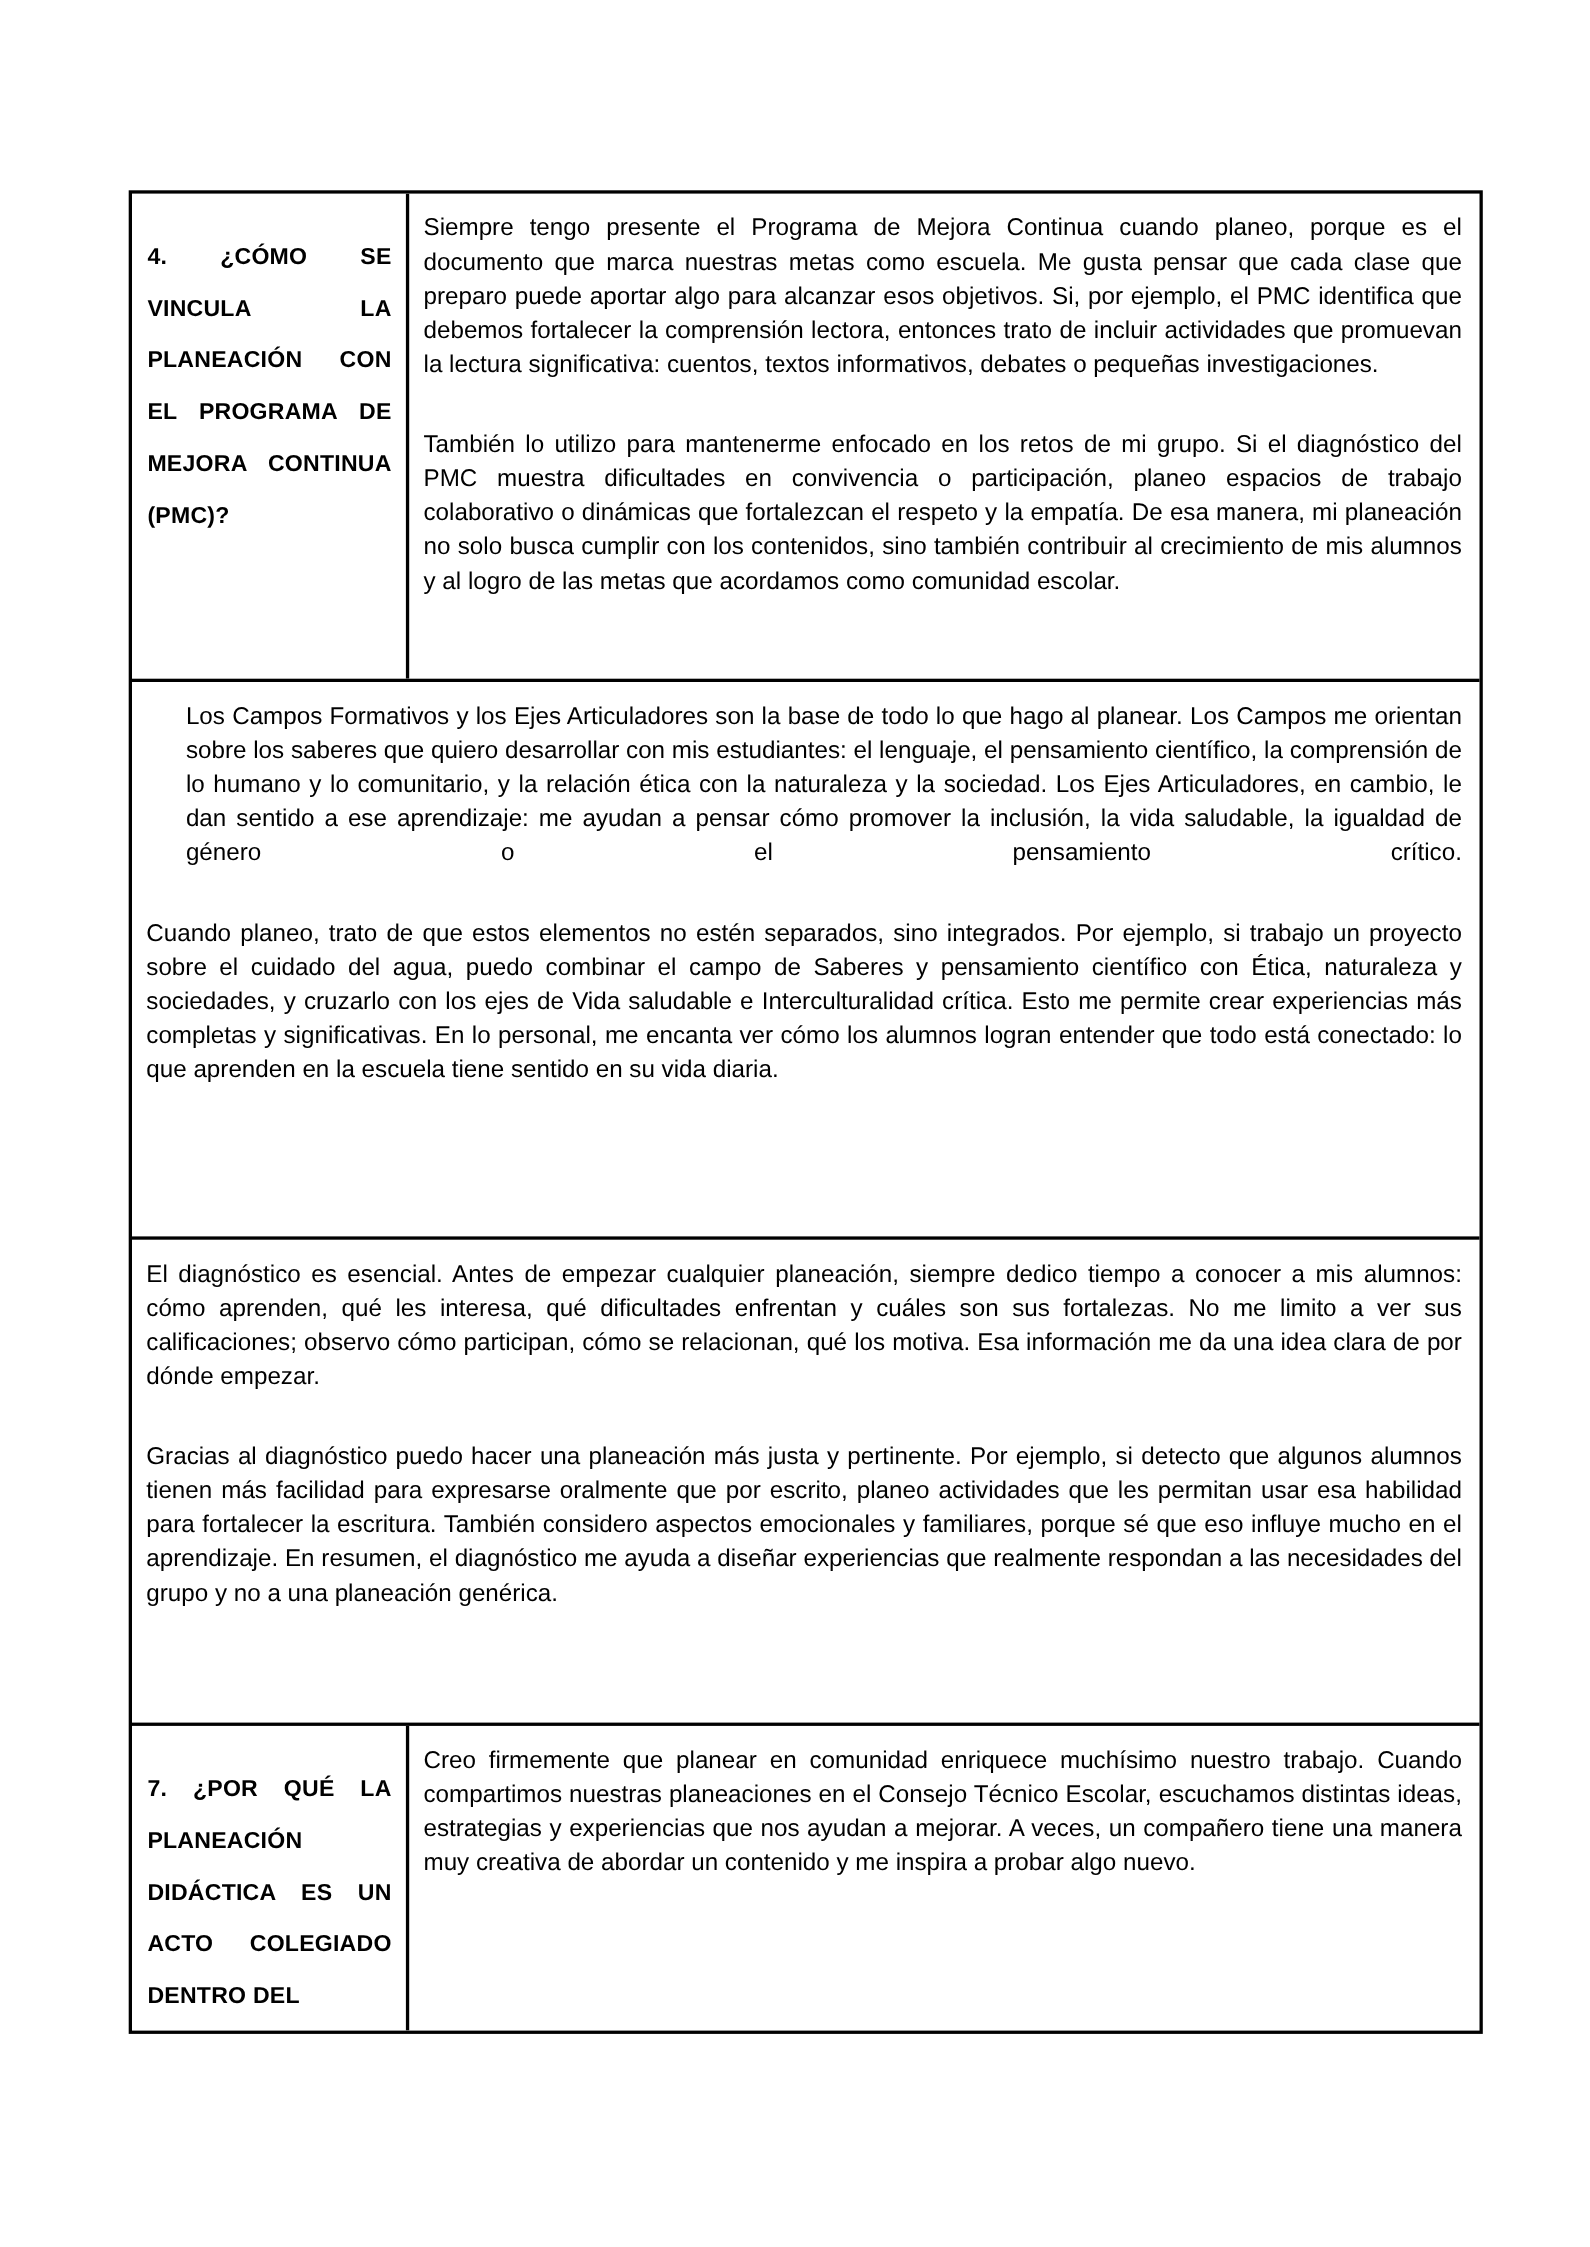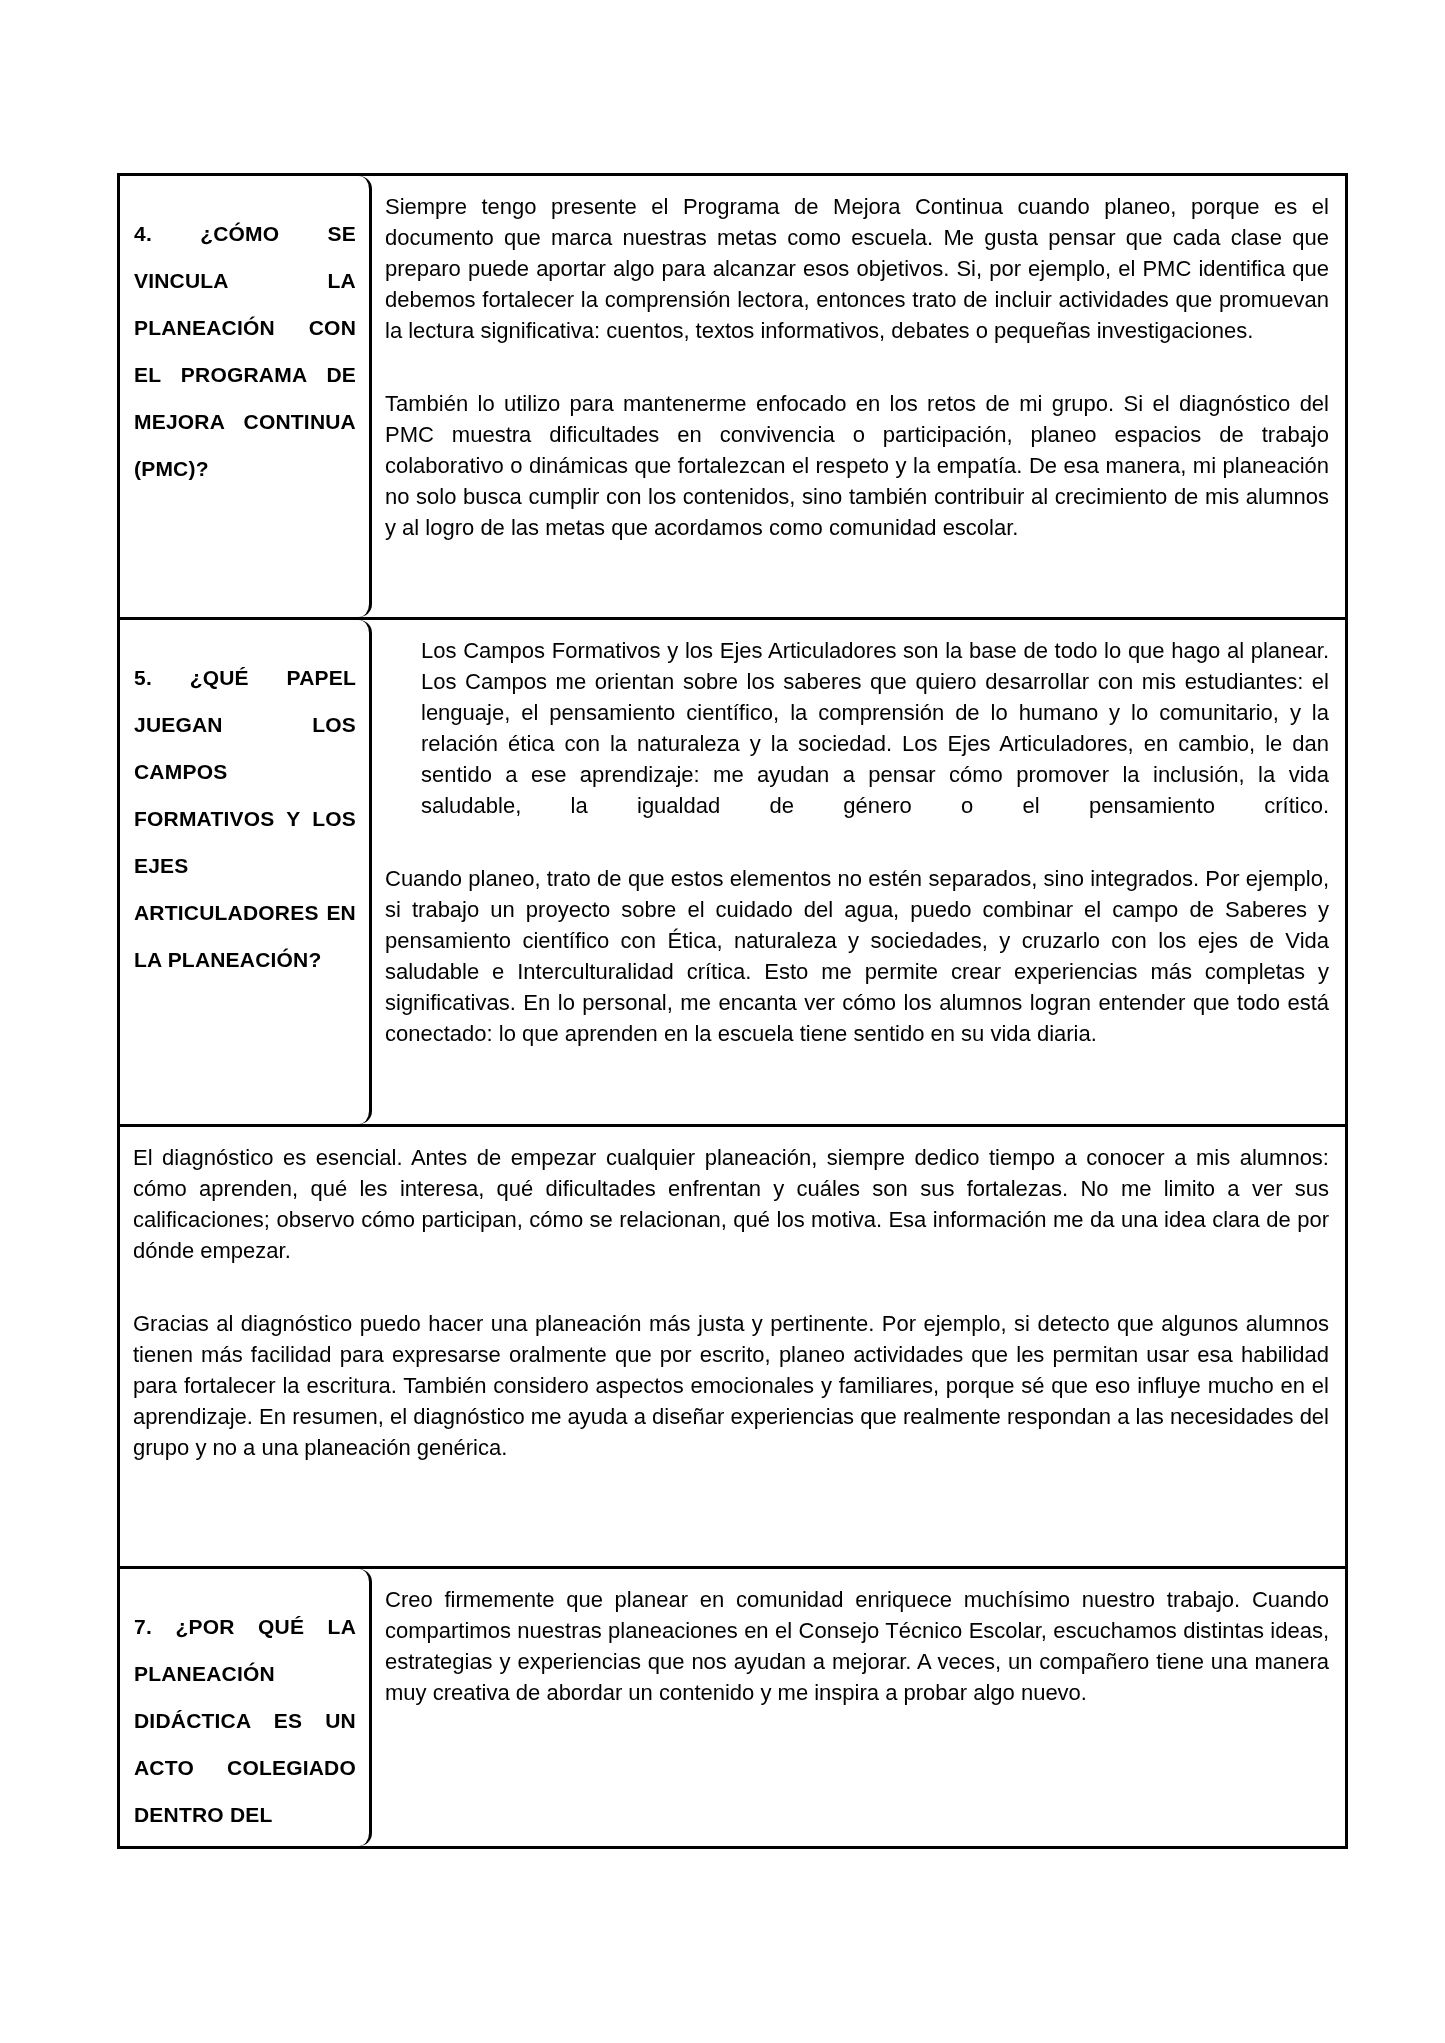--- a/index.html
+++ b/index.html
@@ -28,21 +28,20 @@
   .row-1 { height: 507px; }
   .row-2 { height: 442px; }
   .row-3 { height: 280px; }
 
   .q-cell {
     width: 252px;
     flex: 0 0 252px;
     border-right: 3px solid #000000;
     padding: 34px 13px 10px 14px;
     overflow: hidden;
-    border-radius: 13px;
   }
   .q-text {
     font-size: 21px;
     font-weight: bold;
     line-height: 47px;
     text-align: justify;
     text-justify: inter-word;
     letter-spacing: 0.2px;
   }
 
@@ -71,23 +70,20 @@
       <div class="q-cell">
         <p class="q-text">4. ¿CÓMO SE VINCULA LA PLANEACIÓN CON EL PROGRAMA DE MEJORA CONTINUA (PMC)?</p>
       </div>
       <div class="a-cell">
         <p class="a-para">Siempre tengo presente el Programa de Mejora Continua cuando planeo, porque es el documento que marca nuestras metas como escuela. Me gusta pensar que cada clase que preparo puede aportar algo para alcanzar esos objetivos. Si, por ejemplo, el PMC identifica que debemos fortalecer la comprensión lectora, entonces trato de incluir actividades que promuevan la lectura significativa: cuentos, textos informativos, debates o pequeñas investigaciones.</p>
         <p class="a-para">También lo utilizo para mantenerme enfocado en los retos de mi grupo. Si el diagnóstico del PMC muestra dificultades en convivencia o participación, planeo espacios de trabajo colaborativo o dinámicas que fortalezcan el respeto y la empatía. De esa manera, mi planeación no solo busca cumplir con los contenidos, sino también contribuir al crecimiento de mis alumnos y al logro de las metas que acordamos como comunidad escolar.</p>
       </div>
     </section>
 
     <section class="row row-1">
-      <div class="q-cell">
-        <p class="q-text">5. ¿QUÉ PAPEL JUEGAN LOS CAMPOS FORMATIVOS Y LOS EJES ARTICULADORES EN LA PLANEACIÓN?</p>
-      </div>
       <div class="a-cell">
         <p class="a-para spread-last">Los Campos Formativos y los Ejes Articuladores son la base de todo lo que hago al planear. Los Campos me orientan sobre los saberes que quiero desarrollar con mis estudiantes: el lenguaje, el pensamiento científico, la comprensión de lo humano y lo comunitario, y la relación ética con la naturaleza y la sociedad. Los Ejes Articuladores, en cambio, le dan sentido a ese aprendizaje: me ayudan a pensar cómo promover la inclusión, la vida saludable, la igualdad de género o el pensamiento crítico.</p>
         <p class="a-para">Cuando planeo, trato de que estos elementos no estén separados, sino integrados. Por ejemplo, si trabajo un proyecto sobre el cuidado del agua, puedo combinar el campo de Saberes y pensamiento científico con Ética, naturaleza y sociedades, y cruzarlo con los ejes de Vida saludable e Interculturalidad crítica. Esto me permite crear experiencias más completas y significativas. En lo personal, me encanta ver cómo los alumnos logran entender que todo está conectado: lo que aprenden en la escuela tiene sentido en su vida diaria.</p>
       </div>
     </section>
 
     <section class="row row-2">
       <div class="a-cell">
         <p class="a-para">El diagnóstico es esencial. Antes de empezar cualquier planeación, siempre dedico tiempo a conocer a mis alumnos: cómo aprenden, qué les interesa, qué dificultades enfrentan y cuáles son sus fortalezas. No me limito a ver sus calificaciones; observo cómo participan, cómo se relacionan, qué los motiva. Esa información me da una idea clara de por dónde empezar.</p>
         <p class="a-para">Gracias al diagnóstico puedo hacer una planeación más justa y pertinente. Por ejemplo, si detecto que algunos alumnos tienen más facilidad para expresarse oralmente que por escrito, planeo actividades que les permitan usar esa habilidad para fortalecer la escritura. También considero aspectos emocionales y familiares, porque sé que eso influye mucho en el aprendizaje. En resumen, el diagnóstico me ayuda a diseñar experiencias que realmente respondan a las necesidades del grupo y no a una planeación genérica.</p>

